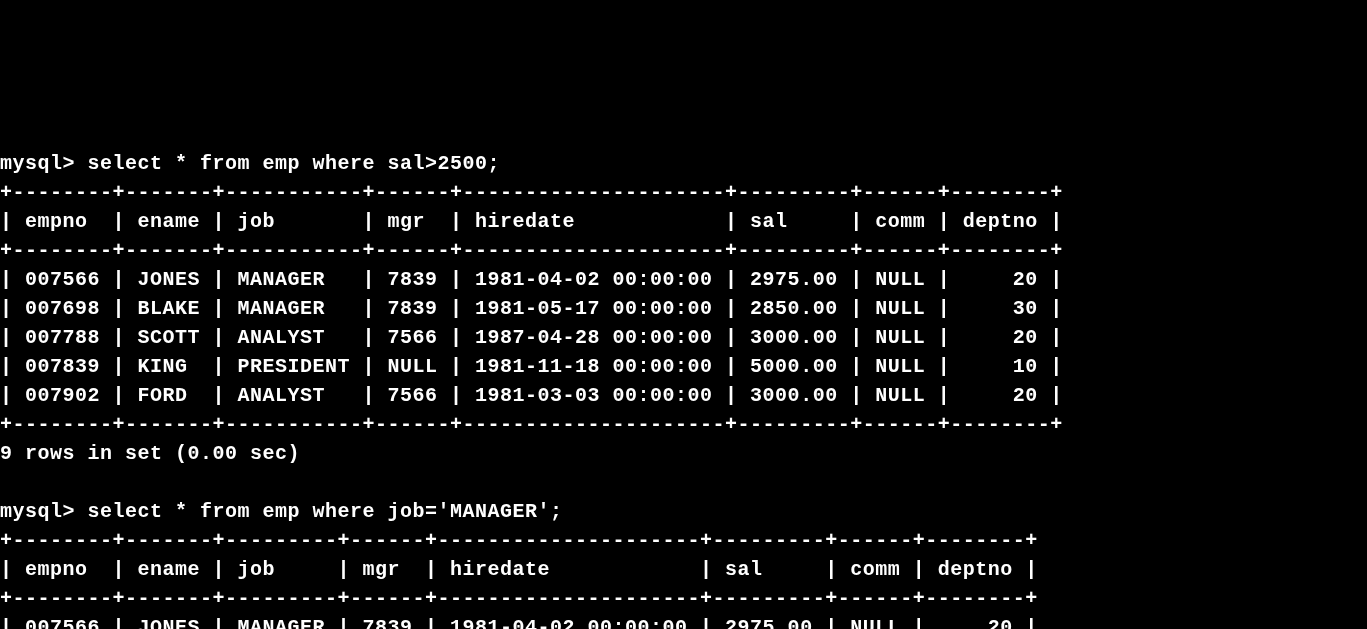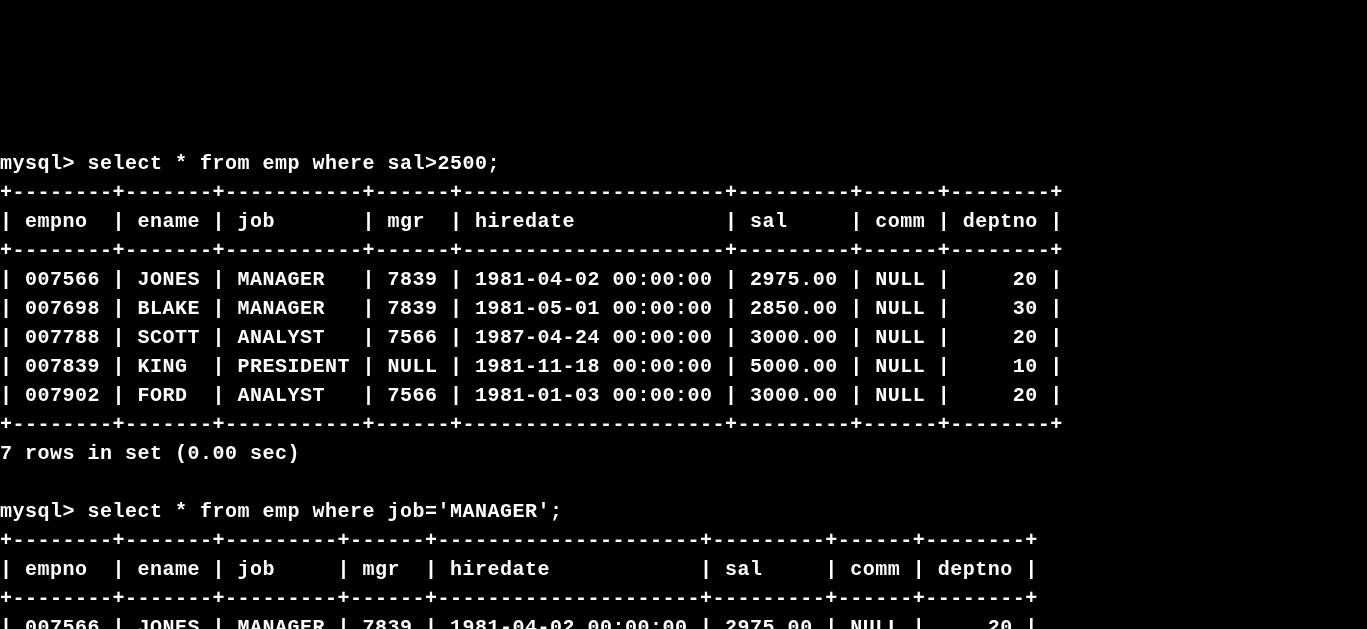--- a/index.html
+++ b/index.html
@@ -26,26 +26,26 @@
 <body>
 
 
 
 <div class="terminal">
 <span>mysql&gt; select * from emp where sal&gt;2500;</span>
 <span>+--------+-------+-----------+------+---------------------+---------+------+--------+</span>
 <span>| empno  | ename | job       | mgr  | hiredate            | sal     | comm | deptno |</span>
 <span>+--------+-------+-----------+------+---------------------+---------+------+--------+</span>
 <span>| 007566 | JONES | MANAGER   | 7839 | 1981-04-02 00:00:00 | 2975.00 | NULL |     20 |</span>
-<span>| 007698 | BLAKE | MANAGER   | 7839 | 1981-05-01 00:00:00 | 2850.00 | NULL |     30 |</span>
-<span>| 007788 | SCOTT | ANALYST   | 7566 | 1987-04-24 00:00:00 | 3000.00 | NULL |     20 |</span>
+<span>| 007698 | BLAKE | MANAGER   | 7839 | 1981-05-17 00:00:00 | 2850.00 | NULL |     30 |</span>
+<span>| 007788 | SCOTT | ANALYST   | 7566 | 1987-04-28 00:00:00 | 3000.00 | NULL |     20 |</span>
 <span>| 007839 | KING  | PRESIDENT | NULL | 1981-11-18 00:00:00 | 5000.00 | NULL |     10 |</span>
-<span>| 007902 | FORD  | ANALYST   | 7566 | 1981-01-03 00:00:00 | 3000.00 | NULL |     20 |</span>
+<span>| 007902 | FORD  | ANALYST   | 7566 | 1981-03-03 00:00:00 | 3000.00 | NULL |     20 |</span>
 <span>+--------+-------+-----------+------+---------------------+---------+------+--------+</span>
-<span>7 rows in set (0.00 sec)</span>
+<span>9 rows in set (0.00 sec)</span>
 
 <span>mysql&gt; select * from emp where job='MANAGER';</span>
 <span>+--------+-------+---------+------+---------------------+---------+------+--------+</span>
 <span>| empno  | ename | job     | mgr  | hiredate            | sal     | comm | deptno |</span>
 <span>+--------+-------+---------+------+---------------------+---------+------+--------+</span>
 <span>| 007566 | JONES | MANAGER | 7839 | 1981-04-02 00:00:00 | 2975.00 | NULL |     20 |</span>
 
 
 
 

